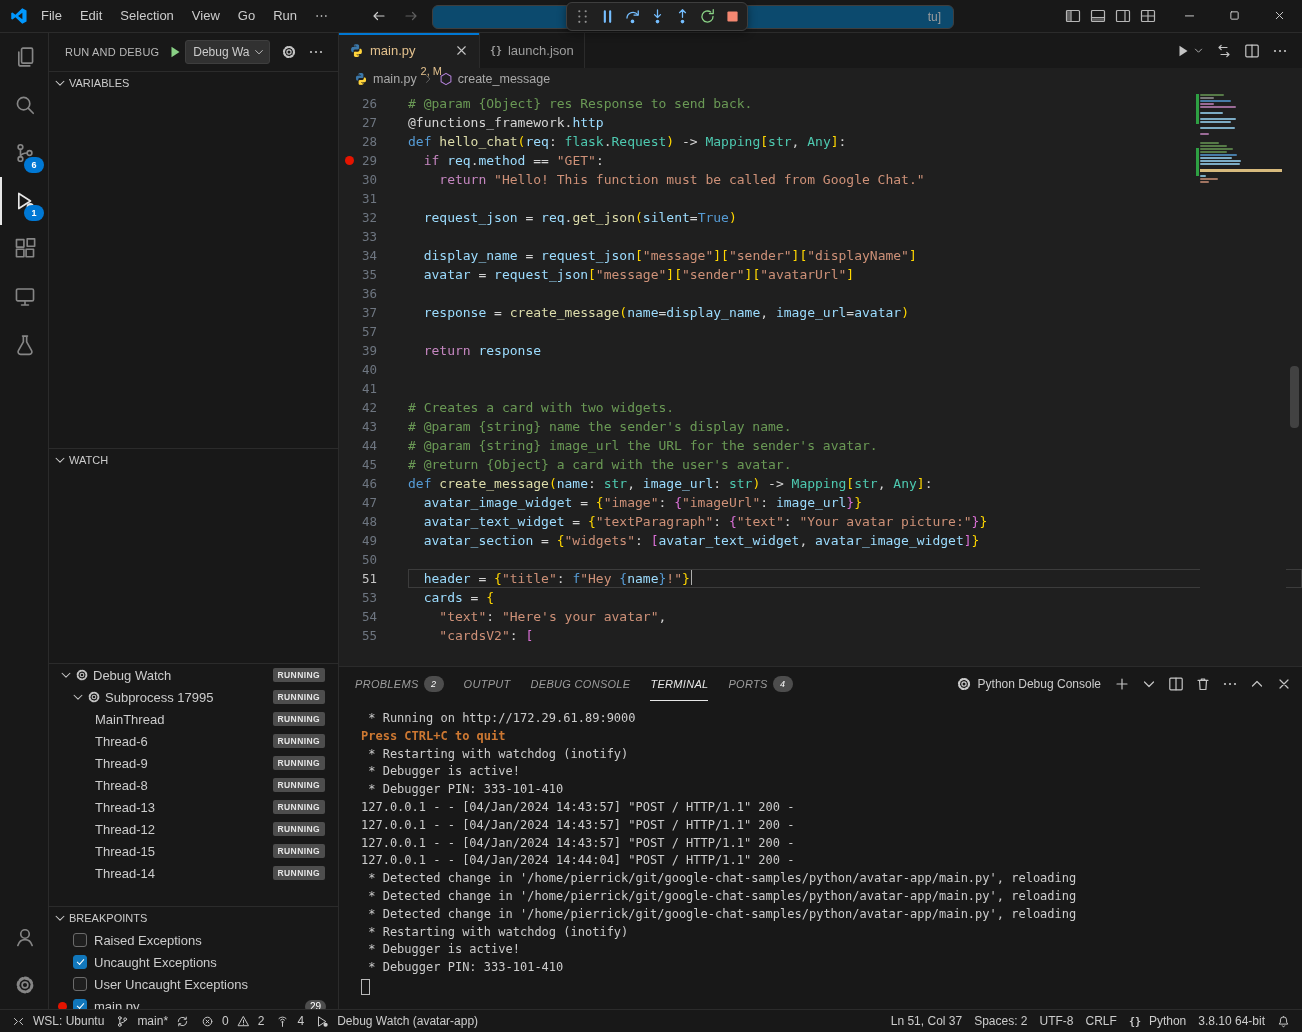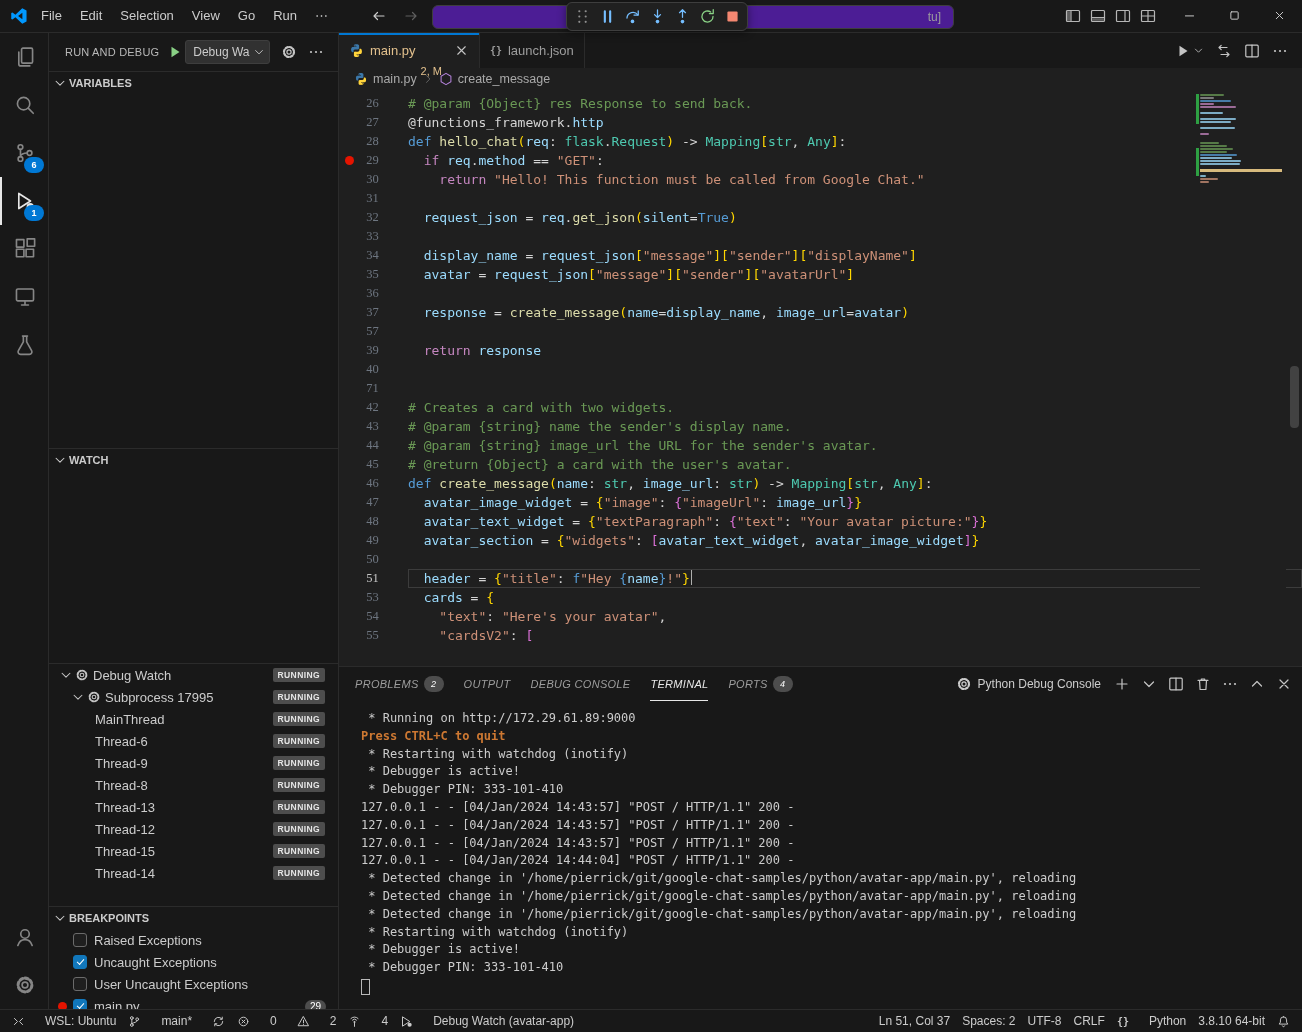--- a/index.html
+++ b/index.html
@@ -10,21 +10,21 @@
   .txt-ic{font-family:"DejaVu Sans Mono","Liberation Mono",monospace;font-size:10px;font-weight:bold;}
 
   
   .titlebar{height:32px;flex:0 0 32px;background:#181818;border-bottom:1px solid #2b2b2b;display:flex;align-items:center;position:relative;z-index:9;}
   .logo{margin:0 4px 0 10px;}
   .logo svg{width:18px;height:18px;}
   .menubar{display:flex;align-items:center;}
   .menu-item{padding:0 9px;font-size:13px;color:#ccc;line-height:22px;border-radius:4px;cursor:default;}
   .nav-arrows{display:flex;gap:16px;margin-left:34px;color:#ccc;}
   .nav-arrows .dim{color:#5f5f5f;}
-  .cmdcenter{position:absolute;left:432px;top:5px;width:496px;height:22px;background:#4c1d95;border:1px solid #3e3e3e;border-radius:6px;
+  .cmdcenter{position:absolute;left:432px;top:5px;width:496px;height:22px;background:#0c4a6e;border:1px solid #3e3e3e;border-radius:6px;
              display:flex;align-items:center;justify-content:flex-end;padding:0 12px;font-size:12px;color:#9d9d9d;}
   .debugbar{position:absolute;left:566px;top:2px;height:27px;background:#202020;border:1px solid #3e3e3e;border-radius:6px;
             display:flex;align-items:center;padding:0 4px;gap:3px;box-shadow:0 2px 8px rgba(0,0,0,.45);}
   .dbg-btn{width:22px;height:22px;display:inline-flex;align-items:center;justify-content:center;}
   .dbg-btn svg{width:17px;height:17px;}
   .layo{position:absolute;right:146px;display:flex;gap:9px;color:#b6b6b6;}
   .winctrls{position:absolute;right:0;top:0;height:31px;display:flex;}
   .winctrl{width:45px;height:31px;display:flex;align-items:center;justify-content:center;color:#ccc;}
   .winctrl svg{width:13px;height:13px;}
 
@@ -41,21 +41,21 @@
   
   .sidebar{width:289px;flex:0 0 289px;background:#181818;border-right:1px solid #2b2b2b;display:flex;flex-direction:column;font-size:13px;overflow:hidden;}
   .sidebar-head{height:38px;flex:0 0 38px;display:flex;align-items:center;padding:0 10px 0 16px;}
   .sidebar-title{font-size:11px;color:#b8b8b8;white-space:nowrap;letter-spacing:.2px;}
   .cfg-area{display:flex;align-items:center;margin-left:8px;flex:1;}
   .cfg-play{color:#89d185;margin-right:2px;}
   .cfg-select{display:flex;align-items:center;height:22px;background:#313131;border:1px solid #3e3e3e;border-radius:3px;padding:0 4px 0 7px;font-size:12px;color:#ccc;gap:3px;}
   .cfg-select .ic svg{width:12px;height:12px;}
   .hdr-ic{color:#c5c5c5;margin-left:11px;}
   .section{display:flex;flex-direction:column;border-top:1px solid #2b2b2b;overflow:hidden;}
-  .sec-head{height:22px;flex:0 0 22px;display:flex;align-items:center;gap:2px;padding-left:4px;font-size:11px;font-weight:bold;color:#ccc;}
+  .sec-head{height:22px;flex:0 0 22px;display:flex;align-items:center;gap:2px;padding-left:4px;font-size:11px;font-weight:normal;color:#ccc;}
   .sec-head .ic svg{width:14px;height:14px;}
   .sec-body{flex:1;overflow:hidden;}
   .sec-variables{height:376px;flex:0 0 376px;}
   .sec-watch{height:214px;flex:0 0 214px;}
   .sec-callstack{height:242px;flex:0 0 242px;}
   .sec-breakpoints{flex:1;}
   .tree-row{height:22px;display:flex;align-items:center;color:#ccc;white-space:nowrap;}
   .tree-row .tw{color:#c5c5c5;}
   .tree-row .tw svg{width:14px;height:14px;}
   .sessic{color:#c5c5c5;margin:0 4px 0 2px;}
@@ -91,21 +91,21 @@
   .bc-sep svg{width:12px;height:12px;}
   .bc-item .ic svg{width:14px;height:14px;}
   .symbol-method{color:#b180d7;}
 
   .codearea{position:relative;flex:1;overflow:hidden;padding-top:4px;
             font-family:"DejaVu Sans Mono","Liberation Mono",monospace;font-size:13px;line-height:19px;}
   .code-line{display:flex;height:19px;white-space:pre;}
   .gutter{flex:0 0 44px;display:flex;}
   .bp-slot{width:17px;padding-left:6px;display:flex;align-items:center;}
   .bp-on{width:9px;height:9px;border-radius:50%;background:#e51400;}
-  .ln{flex:1;text-align:center;color:#6e7681;font-size:12.5px;font-family:Liberation Serif, serif;}
+  .ln{flex:1;text-align:left;color:#6e7681;font-size:12.5px;}
   .code-line.current .ln{color:#c6c6c6;}
   .ltext{margin-left:25px;flex:1;position:relative;color:#d4d4d4;}
   .code-line.current .ltext{box-shadow:inset 0 0 0 1px #3c3c3c;}
   .cursor{display:inline-block;width:1.5px;height:15px;background:#aeafad;vertical-align:-2px;margin-left:1px;}
   .tk-cm{color:#6a9955;} .tk-kw{color:#569cd6;} .tk-ct{color:#c586c0;} .tk-fn{color:#dcdcaa;}
   .tk-va{color:#9cdcfe;} .tk-ty{color:#4ec9b0;} .tk-st{color:#ce9178;} .tk-pl{color:#d4d4d4;}
   .tk-b1{color:#ffd700;} .tk-b2{color:#da70d6;} .tk-fs{color:#569cd6;}
 
   .minimap{position:absolute;top:0;right:16px;width:86px;bottom:0;background:#1f1f1f;padding-top:4px;}
   .mm-line{height:2px;margin-bottom:1px;border-radius:1px;opacity:.75;}
@@ -126,21 +126,21 @@
   .terminal{flex:1;padding:9px 0 0 22px;font-family:"DejaVu Sans Mono","Liberation Mono",monospace;
             font-size:12px;line-height:17.8px;color:#ccc;overflow:hidden;}
   .tline{white-space:pre;}
   .tline.hl{color:#cd7832;font-weight:bold;}
   .tcursor{width:7px;height:14px;border:1px solid #b9b9b9;margin-top:2px;}
 
   
   .statusbar{height:22px;flex:0 0 22px;background:#181818;border-top:1px solid #2b2b2b;display:flex;align-items:center;
              justify-content:space-between;font-size:12px;color:#ccc;padding:0 6px;}
   .sb-group{display:flex;align-items:center;height:100%;}
-  .sb-item{display:flex;align-items:center;gap:20px;padding:0 6px;height:100%;white-space:nowrap;}
+  .sb-item{display:flex;align-items:center;gap:8px;padding:0 6px;height:100%;white-space:nowrap;}
   .sb-item .ic svg{width:13px;height:13px;}
 </style>
 </head>
 <body>
 
 <div class="app">
 
   <div class="titlebar">
     <span class="ic logo">
       <svg viewBox="0 0 16 16">
@@ -613,21 +613,21 @@
             <div class="code-line"><div class="gutter"><span class="bp-slot"></span><span class="ln">31</span></div><div class="ltext"></div></div>
             <div class="code-line"><div class="gutter"><span class="bp-slot"></span><span class="ln">32</span></div><div class="ltext"><span class="tk-pl">  </span><span class="tk-va">request_json</span><span class="tk-pl"> = </span><span class="tk-va">req</span><span class="tk-pl">.</span><span class="tk-fn">get_json</span><span class="tk-b1">(</span><span class="tk-va">silent</span><span class="tk-pl">=</span><span class="tk-kw">True</span><span class="tk-b1">)</span></div></div>
             <div class="code-line"><div class="gutter"><span class="bp-slot"></span><span class="ln">33</span></div><div class="ltext"></div></div>
             <div class="code-line"><div class="gutter"><span class="bp-slot"></span><span class="ln">34</span></div><div class="ltext"><span class="tk-pl">  </span><span class="tk-va">display_name</span><span class="tk-pl"> = </span><span class="tk-va">request_json</span><span class="tk-b1">[</span><span class="tk-st">"message"</span><span class="tk-b1">]</span><span class="tk-b1">[</span><span class="tk-st">"sender"</span><span class="tk-b1">]</span><span class="tk-b1">[</span><span class="tk-st">"displayName"</span><span class="tk-b1">]</span></div></div>
             <div class="code-line"><div class="gutter"><span class="bp-slot"></span><span class="ln">35</span></div><div class="ltext"><span class="tk-pl">  </span><span class="tk-va">avatar</span><span class="tk-pl"> = </span><span class="tk-va">request_json</span><span class="tk-b1">[</span><span class="tk-st">"message"</span><span class="tk-b1">]</span><span class="tk-b1">[</span><span class="tk-st">"sender"</span><span class="tk-b1">]</span><span class="tk-b1">[</span><span class="tk-st">"avatarUrl"</span><span class="tk-b1">]</span></div></div>
             <div class="code-line"><div class="gutter"><span class="bp-slot"></span><span class="ln">36</span></div><div class="ltext"></div></div>
             <div class="code-line"><div class="gutter"><span class="bp-slot"></span><span class="ln">37</span></div><div class="ltext"><span class="tk-pl">  </span><span class="tk-va">response</span><span class="tk-pl"> = </span><span class="tk-fn">create_message</span><span class="tk-b1">(</span><span class="tk-va">name</span><span class="tk-pl">=</span><span class="tk-va">display_name</span><span class="tk-pl">, </span><span class="tk-va">image_url</span><span class="tk-pl">=</span><span class="tk-va">avatar</span><span class="tk-b1">)</span></div></div>
             <div class="code-line"><div class="gutter"><span class="bp-slot"></span><span class="ln">57</span></div><div class="ltext"></div></div>
             <div class="code-line"><div class="gutter"><span class="bp-slot"></span><span class="ln">39</span></div><div class="ltext"><span class="tk-pl">  </span><span class="tk-ct">return</span><span class="tk-pl"> </span><span class="tk-va">response</span></div></div>
             <div class="code-line"><div class="gutter"><span class="bp-slot"></span><span class="ln">40</span></div><div class="ltext"></div></div>
-            <div class="code-line"><div class="gutter"><span class="bp-slot"></span><span class="ln">71</span></div><div class="ltext"></div></div>
+            <div class="code-line"><div class="gutter"><span class="bp-slot"></span><span class="ln">41</span></div><div class="ltext"></div></div>
             <div class="code-line"><div class="gutter"><span class="bp-slot"></span><span class="ln">42</span></div><div class="ltext"><span class="tk-cm"># Creates a card with two widgets.</span></div></div>
             <div class="code-line"><div class="gutter"><span class="bp-slot"></span><span class="ln">43</span></div><div class="ltext"><span class="tk-cm"># @param {string} name the sender's display name.</span></div></div>
             <div class="code-line"><div class="gutter"><span class="bp-slot"></span><span class="ln">44</span></div><div class="ltext"><span class="tk-cm"># @param {string} image_url the URL for the sender's avatar.</span></div></div>
             <div class="code-line"><div class="gutter"><span class="bp-slot"></span><span class="ln">45</span></div><div class="ltext"><span class="tk-cm"># @return {Object} a card with the user's avatar.</span></div></div>
             <div class="code-line"><div class="gutter"><span class="bp-slot"></span><span class="ln">46</span></div><div class="ltext"><span class="tk-kw">def</span><span class="tk-pl"> </span><span class="tk-fn">create_message</span><span class="tk-b1">(</span><span class="tk-va">name</span><span class="tk-pl">: </span><span class="tk-ty">str</span><span class="tk-pl">, </span><span class="tk-va">image_url</span><span class="tk-pl">: </span><span class="tk-ty">str</span><span class="tk-b1">)</span><span class="tk-pl"> -&gt; </span><span class="tk-ty">Mapping</span><span class="tk-b1">[</span><span class="tk-ty">str</span><span class="tk-pl">, </span><span class="tk-ty">Any</span><span class="tk-b1">]</span><span class="tk-pl">:</span></div></div>
             <div class="code-line"><div class="gutter"><span class="bp-slot"></span><span class="ln">47</span></div><div class="ltext"><span class="tk-pl">  </span><span class="tk-va">avatar_image_widget</span><span class="tk-pl"> = </span><span class="tk-b1">{</span><span class="tk-st">"image"</span><span class="tk-pl">: </span><span class="tk-b2">{</span><span class="tk-st">"imageUrl"</span><span class="tk-pl">: </span><span class="tk-va">image_url</span><span class="tk-b2">}</span><span class="tk-b1">}</span></div></div>
             <div class="code-line"><div class="gutter"><span class="bp-slot"></span><span class="ln">48</span></div><div class="ltext"><span class="tk-pl">  </span><span class="tk-va">avatar_text_widget</span><span class="tk-pl"> = </span><span class="tk-b1">{</span><span class="tk-st">"textParagraph"</span><span class="tk-pl">: </span><span class="tk-b2">{</span><span class="tk-st">"text"</span><span class="tk-pl">: </span><span class="tk-st">"Your avatar picture:"</span><span class="tk-b2">}</span><span class="tk-b1">}</span></div></div>
             <div class="code-line"><div class="gutter"><span class="bp-slot"></span><span class="ln">49</span></div><div class="ltext"><span class="tk-pl">  </span><span class="tk-va">avatar_section</span><span class="tk-pl"> = </span><span class="tk-b1">{</span><span class="tk-st">"widgets"</span><span class="tk-pl">: </span><span class="tk-b2">[</span><span class="tk-va">avatar_text_widget</span><span class="tk-pl">, </span><span class="tk-va">avatar_image_widget</span><span class="tk-b2">]</span><span class="tk-b1">}</span></div></div>
             <div class="code-line"><div class="gutter"><span class="bp-slot"></span><span class="ln">50</span></div><div class="ltext"></div></div>
             <div class="code-line current"><div class="gutter"><span class="bp-slot"></span><span class="ln">51</span></div><div class="ltext"><span class="tk-pl">  </span><span class="tk-va">header</span><span class="tk-pl"> = </span><span class="tk-b1">{</span><span class="tk-st">"title"</span><span class="tk-pl">: </span><span class="tk-kw">f</span><span class="tk-st">"Hey </span><span class="tk-fs">{</span><span class="tk-va">name</span><span class="tk-fs">}</span><span class="tk-st">!"</span><span class="tk-b1">}</span><span class="cursor"></span></div></div>

